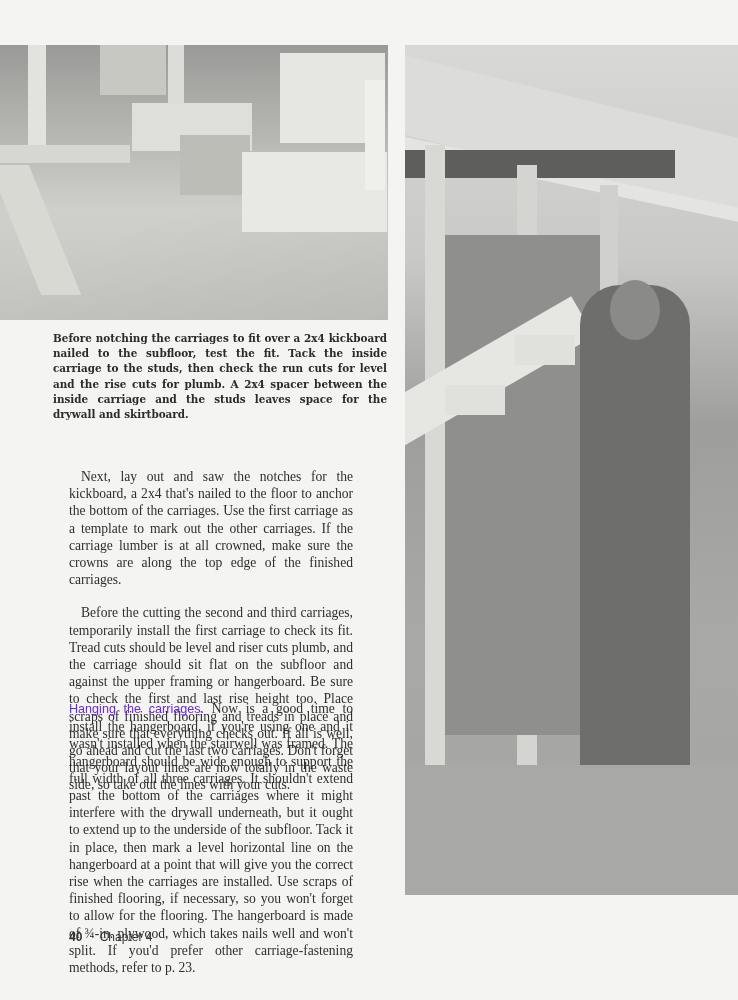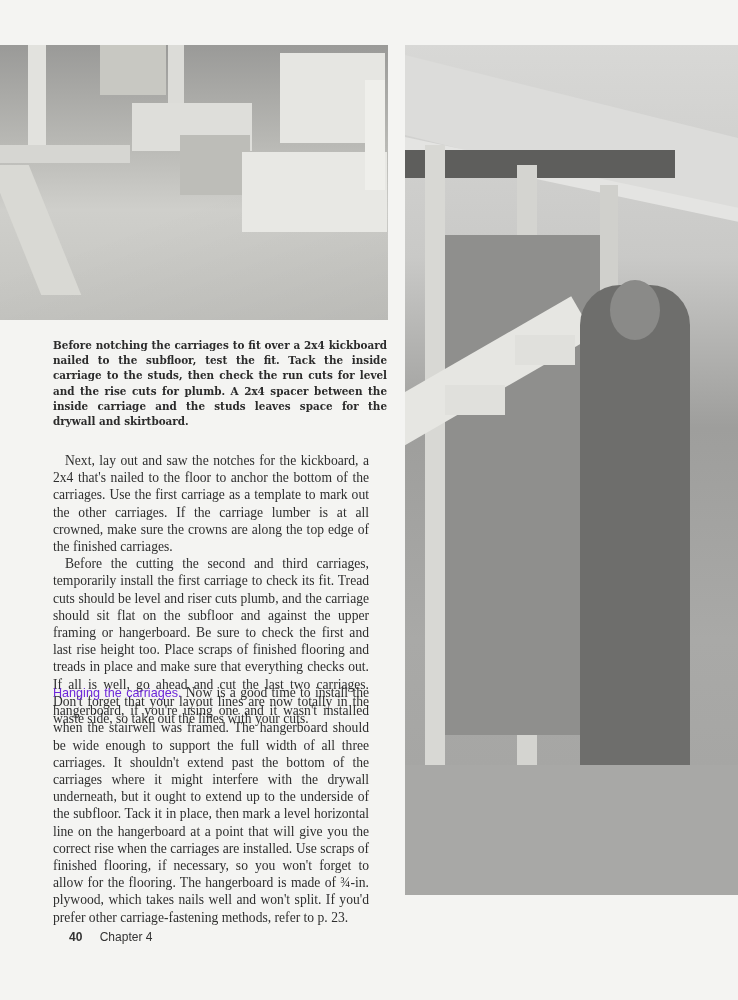--- a/index.html
+++ b/index.html
@@ -11,30 +11,30 @@
   #photo-left { left:0; top:45px; width:388px; height:275px;
     background:
       linear-gradient(160deg, rgba(0,0,0,0) 55%, rgba(0,0,0,0.05) 100%),
       linear-gradient(180deg, #9a9a98 0%, #b8b8b4 35%, #cfcfcb 60%, #c4c4c0 100%);
   }
   #photo-right { left:405px; top:45px; width:333px; height:850px;
     background: linear-gradient(180deg, #d8d8d6 0%, #c9c9c7 25%, #9e9e9c 45%, #a9a9a7 70%, #a3a3a1 100%);
   }
   .shape { position:absolute; }
   .caption {
-    position:absolute; left:53px; top:338px; width:334px;
+    position:absolute; left:53px; top:331px; width:334px;
     font-family:"DejaVu Serif", serif; font-weight:bold; font-size:10.4px;
     line-height:15.2px; color:#2b2b2b; text-align:justify;
   }
   .body-text {
     position:absolute; left:53px; width:316px;
     font-family:"Liberation Serif", serif; font-size:13.6px; line-height:17.2px;
     color:#2e2e2e; text-align:justify;
   }
-  .body-text p { margin:0; text-indent:12px; }
+  .body-text p { margin:16px; text-indent:12px; }
   .run-in { font-family:"Liberation Sans", sans-serif; font-size:12.6px; color:#6d28d9; }
   .folio { position:absolute; top:930px; left:53px;
     font-family:"Liberation Sans", sans-serif; font-size:12px; color:#333; }
   .folio .num { font-weight:bold; margin-right:14px;margin-left:16px; }
 </style>
 </head>
 <body>
 
 <div class="photo" id="photo-left">
 

